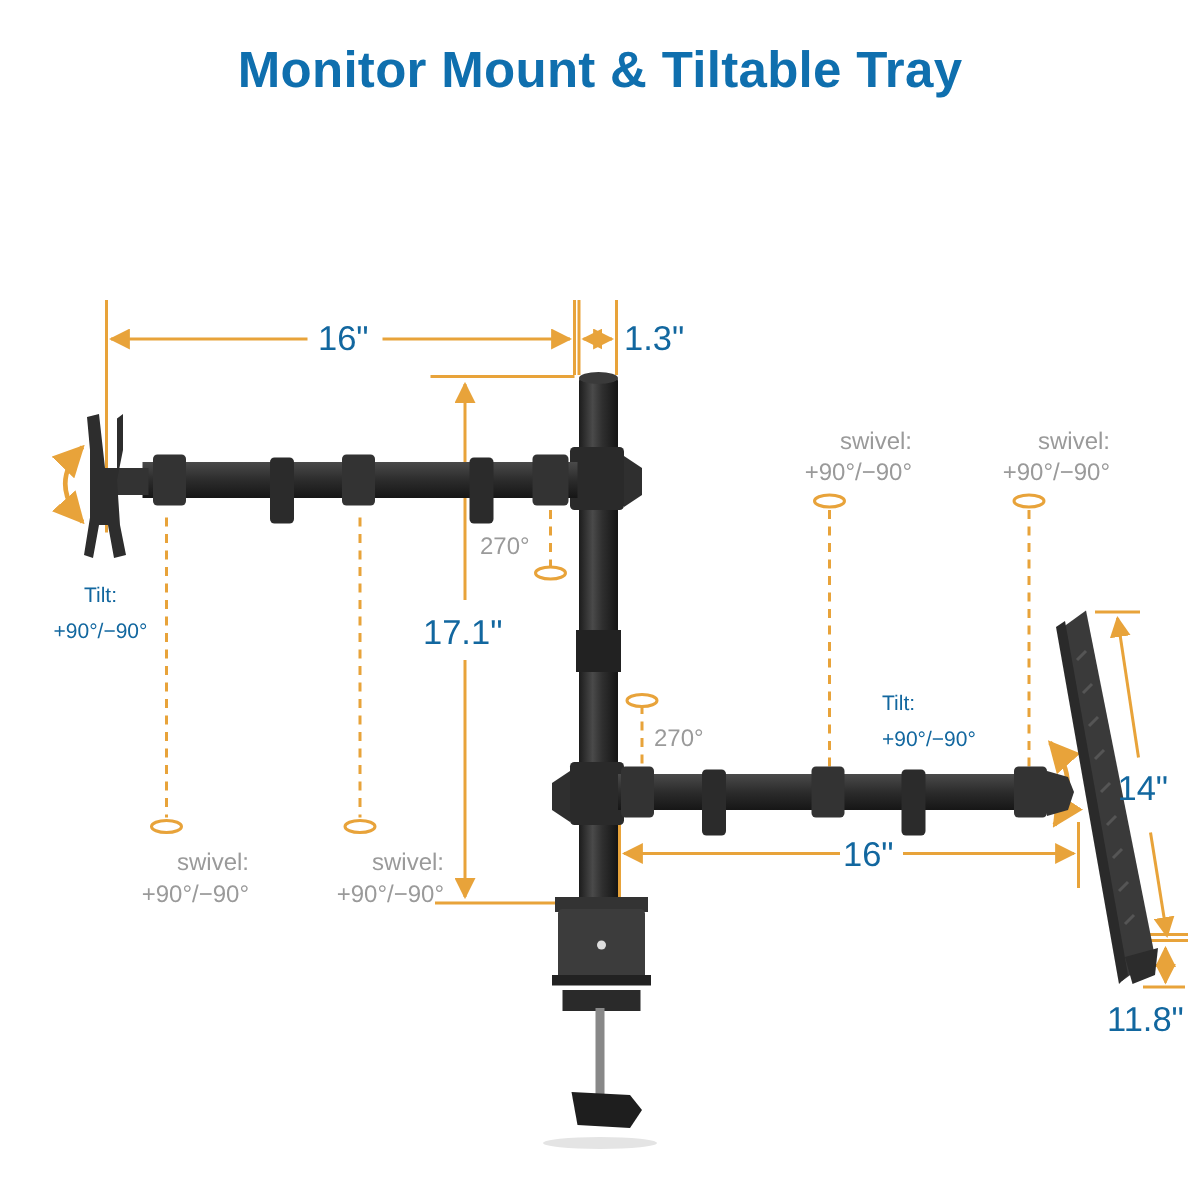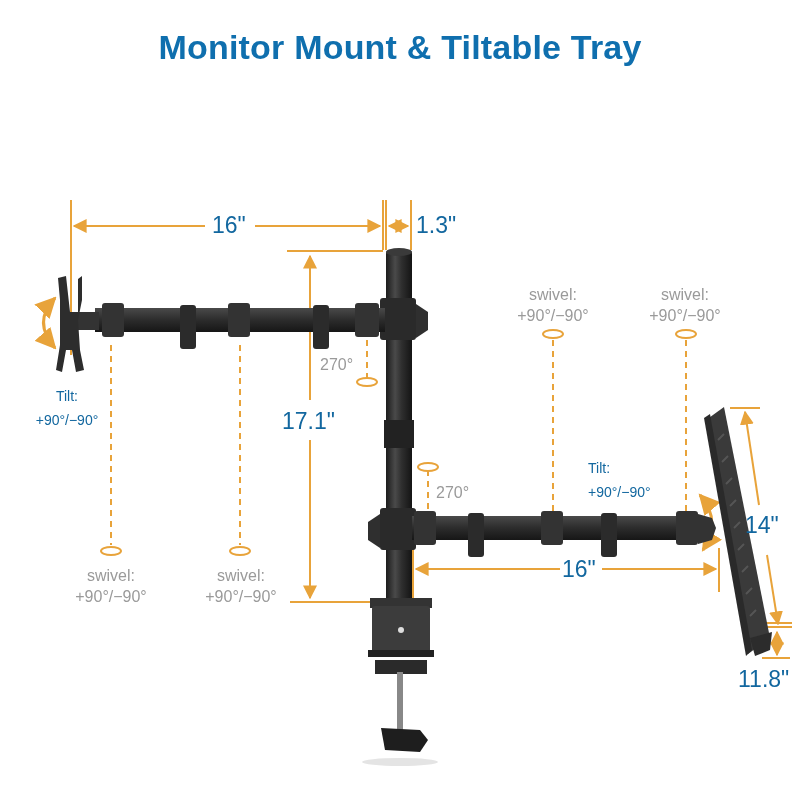--- a/index.html
+++ b/index.html
@@ -1,20 +1,20 @@
 <!DOCTYPE html>
 <html><head>
 <meta charset="utf-8">
 <style>
   html, body { margin:0; padding:0; background:#ffffff; }
   body { width:800px; height:800px; position:relative; overflow:hidden; font-family:"Liberation Sans", sans-serif; }
   .title { position:absolute; left:0; top:28px; width:800px; text-align:center; font-size:34px; font-weight:bold; color:#0f6fae; letter-spacing:0.2px; }
   .dim { position:absolute; color:#12679f; font-size:23px; white-space:nowrap; }
   .blue-lbl { position:absolute; color:#12679f; font-size:14px; line-height:24px; text-align:center; white-space:nowrap; }
-  .grey-lbl { position:absolute; color:#9a9a9a; font-size:16px; line-height:21px; text-align:center; white-space:nowrap; }
+  .grey-lbl { position:absolute; color:#9a9a9a; font-size:16px; line-height:21px; text-align:right; white-space:nowrap; }
   svg.diagram { position:absolute; left:0; top:0; }
 </style>
 </head>
 <body>
 
 <div class="title">Monitor Mount &amp; Tiltable Tray</div>
 
 <svg class="diagram" width="800" height="800" viewBox="0 0 800 800">
   <defs>
     <marker id="ah" viewBox="0 0 10 10" refX="9" refY="5" markerWidth="7" markerHeight="7" orient="auto-start-reverse">

